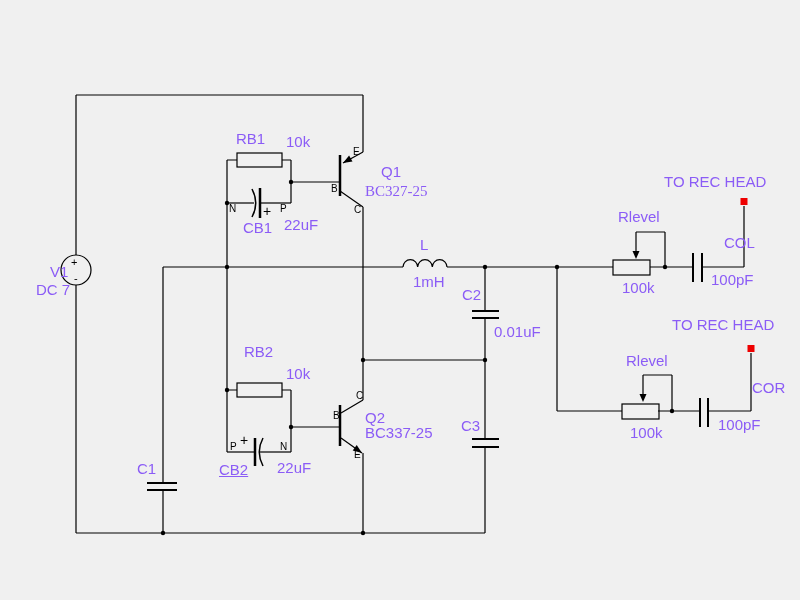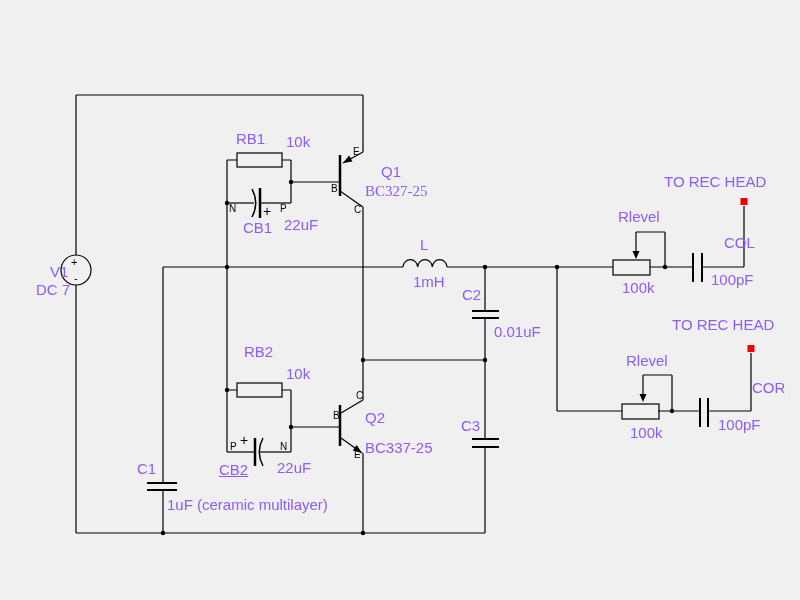--- a/index.html
+++ b/index.html
@@ -176,24 +176,23 @@
   <div class="pin" style="left:230px; top:441px;">P</div>
   <div class="plus" style="left:240px; top:433px;">+</div>
   <div class="pin" style="left:280px; top:441px;">N</div>
   <div class="lbl" style="left:219px; top:462px;text-decoration:underline;">CB2</div>
   <div class="lbl" style="left:277px; top:460px;">22uF</div>
 
   <div class="pin" style="left:356px; top:390px;">C</div>
   <div class="pin" style="left:333px; top:410px;">B</div>
   <div class="pin" style="left:354px; top:449px;">E</div>
   <div class="lbl" style="left:365px; top:380px;margin-top:30px;">Q2</div>
-  <div class="lbl" style="left:365px; top:440px;">BC337-25</div>
+  <div class="lbl" style="left:365px; top:425px;">BC337-25</div>
 
   <div class="lbl" style="left:137px; top:461px;text-align:right;">C1</div>
-  <div class="lbl" style="left:167px; top:497px;">1uF (ceramic multilayer)</div>
 
   <div class="lbl" style="left:461px; top:418px;">C3</div>
 
   <div class="lbl" style="left:664px; top:174px;">TO REC HEAD</div>
   <div class="lbl" style="left:618px; top:209px;">Rlevel</div>
   <div class="lbl" style="left:622px; top:280px;">100k</div>
   <div class="lbl" style="left:724px; top:235px;">COL</div>
   <div class="lbl" style="left:711px; top:272px;">100pF</div>
 
   <div class="lbl" style="left:672px; top:317px;">TO REC HEAD</div>

